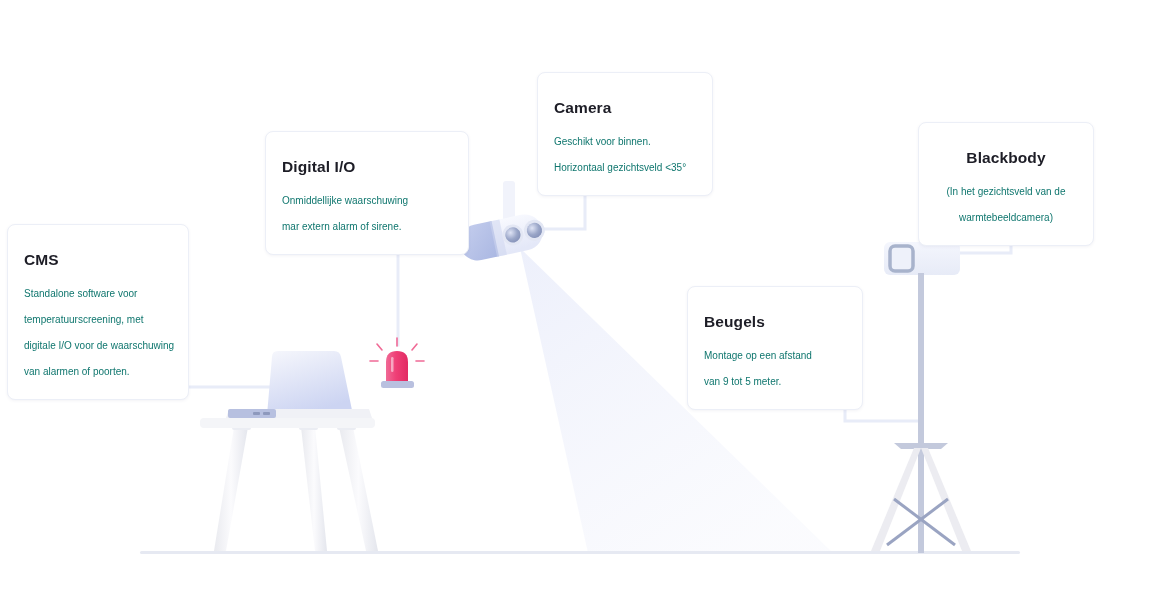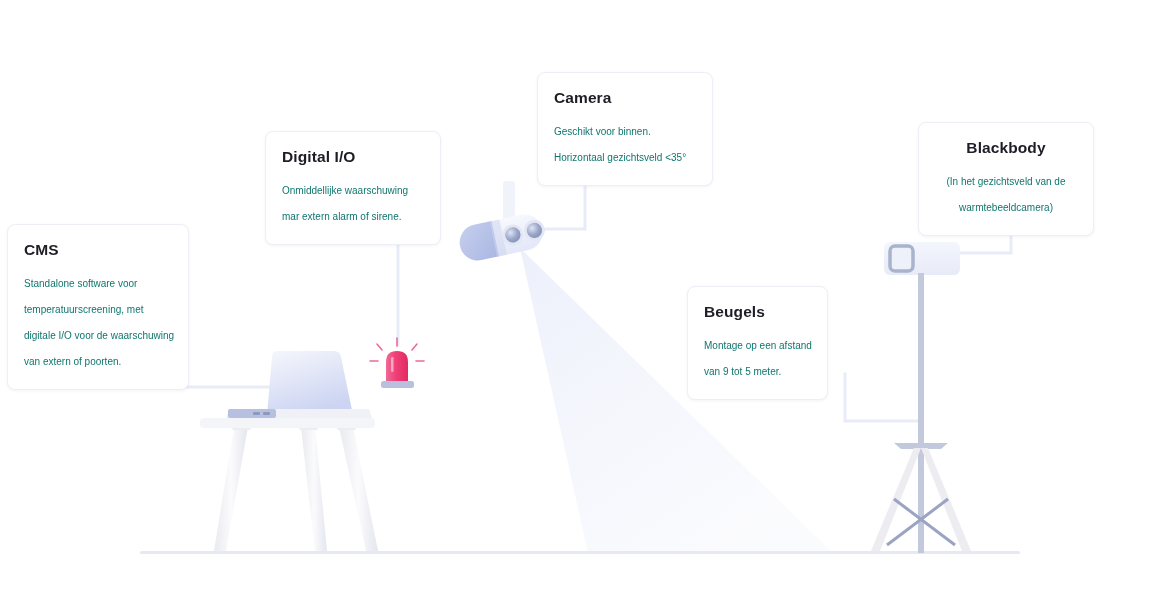--- a/index.html
+++ b/index.html
@@ -30,35 +30,35 @@
     box-shadow: 0 1px 3px rgba(80, 90, 130, 0.07);
     box-sizing: border-box;
     padding: 14px 16px 14px 16px;
     z-index: 40;
   }
   .callout .c-title {
     font-size: 15.5px;
     font-weight: 700;
     color: #1d1d26;
     line-height: 1.2;
-    margin: 2px 0 11px 0;
+    margin: 12px 0 11px 0;
     letter-spacing: 0.1px;
   }
   .callout .c-line {
     font-size: 10px;
     color: #0f766e;
     line-height: 26px;
     white-space: nowrap;
   }
 
   #callout-cms        { left: 7px;   top: 224px;  width: 182px; }
-  #callout-digital-io { left: 265px; top: 131px;  width: 176px; }
+  #callout-digital-io { left: 265px; top: 131px;  width: 204px; }
   #callout-camera     { left: 537px; top: 72px;   width: 176px; }
   #callout-blackbody  { left: 918px; top: 122px;  width: 176px; text-align: center; }
-  #callout-beugels    { left: 687px; top: 286px;  width: 141px; }
+  #callout-beugels    { left: 687px; top: 286px;  width: 176px; }
 
   
   #scene {
     position: absolute;
     left: 0; top: 0;
     width: 1160px;
     height: 610px;
     z-index: 10;
   }
 </style>
@@ -196,21 +196,21 @@
       <line x1="894" y1="499" x2="955" y2="545" stroke="#9aa4c2" stroke-width="3"></line>
       <line x1="948" y1="499" x2="887" y2="545" stroke="#9aa4c2" stroke-width="3"></line>
     </g>
   </svg>
 
   <div class="callout" id="callout-cms">
     <div class="c-title">CMS</div>
     <div class="c-line">Standalone software voor</div>
     <div class="c-line">temperatuurscreening, met</div>
     <div class="c-line">digitale I/O voor de waarschuwing</div>
-    <div class="c-line">van extern of poorten.</div>
+    <div class="c-line">van alarmen of poorten.</div>
   </div>
 
   <div class="callout" id="callout-digital-io">
     <div class="c-title">Digital I/O</div>
     <div class="c-line">Onmiddellijke waarschuwing</div>
     <div class="c-line">mar extern alarm of sirene.</div>
   </div>
 
   <div class="callout" id="callout-camera">
     <div class="c-title">Camera</div>

